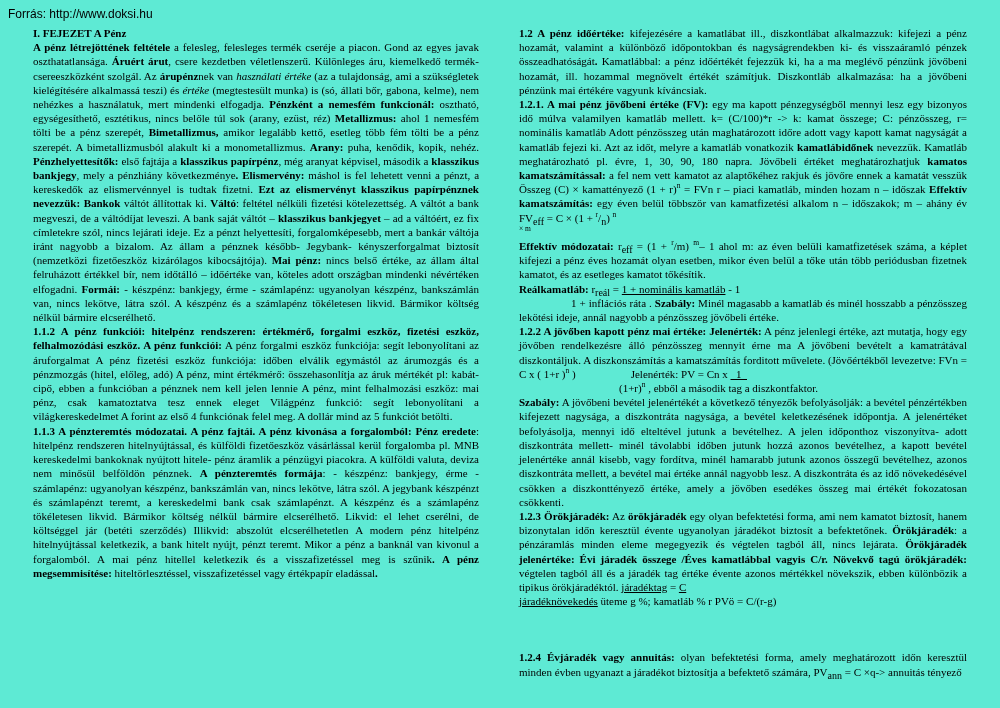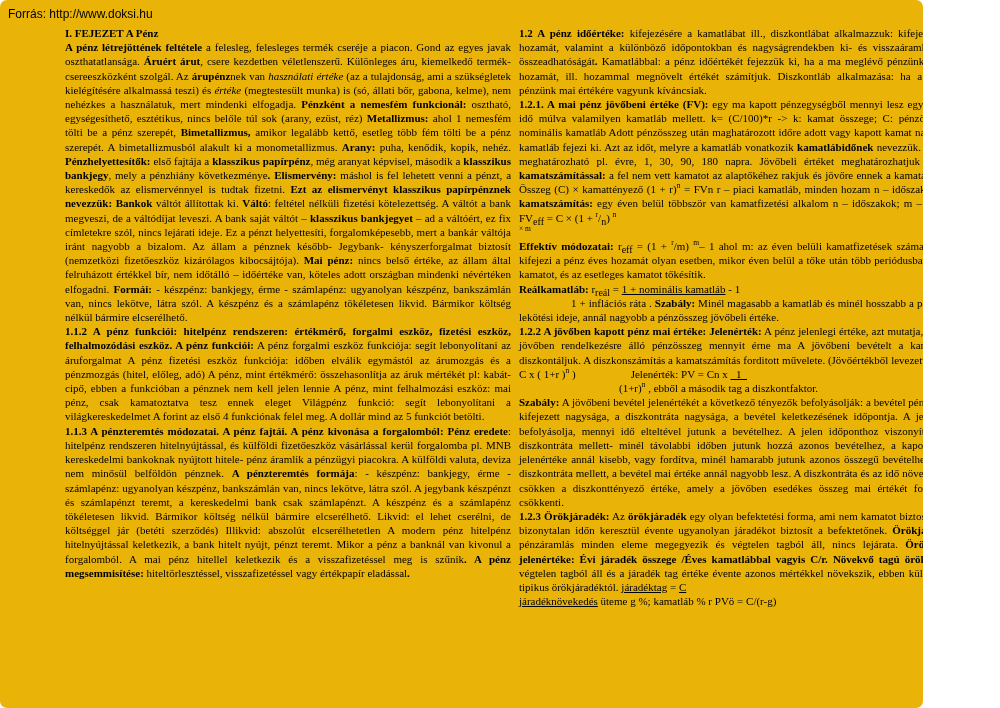--- a/index.html
+++ b/index.html
@@ -1,42 +1,41 @@
 <!DOCTYPE html>
 <html><head>
 <meta charset="utf-8">
 <style>
   html, body { margin: 0; padding: 0; background: #ffffff; }
   .page {
     position: relative;
-    width: 923px;
+    width: 1000px;
     height: 708px;
-    background: #eab308;
+    background: #5eead4;
     overflow: hidden;
     color: #000;
-    border-radius: 7px;
   }
   .src-note {
     position: absolute;
     left: 8px;
     top: 7px;
     font-family: "Liberation Sans", sans-serif;
     font-size: 12px;
     color: #000;
   }
   .col {
     position: absolute;
     top: 26px;
     font-family: "Liberation Serif", serif;
     font-size: 11px;
     line-height: 14.2px;
     text-align: justify;
     color: #000;
   }
-  .col-left  { left: 33px;  width: 446px; margin-left: 32px; }
+  .col-left  { left: 33px;  width: 446px; }
   .col-right { left: 519px; width: 448px; }
   .col p { margin: 0; padding: 0; }
   .col sup { font-size: 7.5px; vertical-align: super; line-height: 0; }
   .col sub { font-size: 10px; vertical-align: sub;   line-height: 0; }
 </style>
 </head>
 <body>
 
 <div class="page">
   <div class="src-note">Forrás: http://www.doksi.hu</div>
@@ -47,14 +46,15 @@
       <p><span style="font-weight: bold;">1.1.3 A pénzteremtés módozatai. A pénz fajtái. A pénz kivonása a forgalomból:  Pénz eredete</span><span>: hitelpénz rendszeren hitelnyújtással, és külföldi fizetőeszköz vásárlással kerül forgalomba pl. MNB kereskedelmi bankoknak nyújtott hitele- pénz áramlik a pénzügyi piacokra. A külföldi valuta, deviza nem minősül belföldön pénznek. </span><span style="font-weight: bold;">A pénzteremtés formája</span><span>: - készpénz: bankjegy, érme - számlapénz: ugyanolyan készpénz, bankszámlán van, nincs lekötve, látra szól. A jegybank készpénzt és számlapénzt teremt, a kereskedelmi bank csak számlapénzt. A készpénz és a számlapénz tökéletesen likvid. Bármikor költség nélkül bármire elcserélhető. Likvid: el lehet cserélni, de költséggel jár (betéti szerződés) Illikvid: abszolút elcserélhetetlen A modern pénz hitelpénz hitelnyújtással keletkezik, a bank hitelt nyújt, pénzt teremt.  Mikor a pénz a banknál van kivonul a forgalomból. A mai pénz hitellel keletkezik és a visszafizetéssel meg is szűnik</span><span style="font-weight: bold;">. A pénz megsemmisítése:</span><span> hiteltörlesztéssel, visszafizetéssel vagy értékpapír eladással</span><span style="font-weight: bold;">.</span></p>
     </div>
   <div class="col col-right">
       <p><span style="font-weight: bold;">1.2 A pénz időértéke:</span><span> kifejezésére a kamatlábat ill., diszkontlábat alkalmazzuk: kifejezi a pénz hozamát, valamint a különböző időpontokban és nagyságrendekben ki- és visszaáramló pénzek összeadhatóságát</span><span style="font-weight: bold;">.</span><span>  Kamatlábbal: a pénz időértékét fejezzük ki, ha a ma meglévő pénzünk jövőbeni hozamát, ill. hozammal megnövelt értékét számítjuk. Diszkontláb alkalmazása: ha a jövőbeni pénzünk mai értékére vagyunk kíváncsiak.</span></p>
       <p><span style="font-weight: bold;">1.2.1. A mai pénz jövőbeni értéke (FV):</span><span> egy ma kapott pénzegységből mennyi lesz egy bizonyos idő múlva valamilyen kamatláb mellett. k= (C/100)*r -&gt; k: kamat összege; C: pénzösszeg, r= nominális kamatláb Adott pénzösszeg után maghatározott időre adott vagy kapott kamat nagyságát a kamatláb fejezi ki. Azt az időt, melyre a kamatláb vonatkozik </span><span style="font-weight: bold;">kamatlábidőnek</span><span> nevezzük. Kamatláb meghatározható pl. évre, 1,  30, 90, 180 napra. Jövőbeli értéket meghatározhatjuk </span><span style="font-weight: bold;">kamatos kamatszámítással:</span><span> a fel nem vett kamatot az alaptőkéhez rakjuk és jövőre ennek a kamatát vesszük Összeg (C) × kamattényező (1 + r)</span><sup>n</sup><span> = FVn   r – piaci kamatláb, minden hozam n – időszak </span><span style="font-weight: bold;">Effektív kamatszámítás:</span><span> egy éven belül többször van kamatfizetési alkalom n – időszakok; m – ahány év  FV</span><sub>eff</sub><span> = C × (1 + </span><sup>r</sup><span>/</span><sub>n</sub><span>) </span><sup>n</sup><br><sup>× m</sup></p>
       <p><span style="font-weight: bold;">Effektív módozatai:</span><span> r</span><sub>eff</sub><span> = (1 + </span><sup>r</sup><span>/m) </span><sup>m</sup><span>– 1 ahol m: az éven belüli kamatfizetések száma, a képlet kifejezi a pénz éves hozamát olyan esetben, mikor éven belül a tőke után több periódusban fizetnek kamatot, és az esetleges kamatot tőkésítik.</span></p>
       <p><span style="font-weight: bold;">Reálkamatláb:</span><span> r</span><sub>reál</sub><span> = </span><span style="text-decoration: underline;">1 + nominális kamatláb</span><span> - 1</span><br><span style="padding-left: 52px;">1 + inflációs ráta</span><span> . </span><span style="font-weight: bold;">Szabály:</span><span> Minél magasabb a kamatláb és minél hosszabb a pénzösszeg lekötési ideje, annál nagyobb a pénzösszeg jövőbeli értéke.</span></p>
       <p><span style="font-weight: bold;">1.2.2 A jövőben kapott pénz mai értéke: Jelenérték:</span><span> A pénz jelenlegi értéke, azt mutatja, hogy egy jövőben rendelkezésre álló pénzösszeg mennyit érne ma A jövőbeni bevételt a kamatrátával diszkontáljuk. A diszkonszámítás a kamatszámítás forditott művelete. (Jövőértékből levezetve: FVn = C x ( 1+r )</span><sup>n</sup><span> )</span><span style="padding-left: 55px;">Jelenérték: PV = Cn  x </span><span style="text-decoration: underline;">&nbsp;&nbsp;1&nbsp;&nbsp;</span><br><span style="padding-left: 100px;">(1+r)</span><sup>n</sup><span> , ebből a második tag a diszkontfaktor.</span></p>
       <p><span style="font-weight: bold;">Szabály:</span><span> A jövőbeni bevétel jelenértékét a következő tényezők befolyásolják: a bevétel pénzértékben kifejezett nagysága, a diszkontráta nagysága, a bevétel keletkezésének időpontja.  A jelenértéket befolyásolja, mennyi idő elteltével jutunk a bevételhez. A jelen időponthoz viszonyítva- adott diszkontráta mellett- minél távolabbi időben jutunk hozzá azonos bevételhez, a kapott bevétel jelenértéke annál kisebb, vagy fordítva, minél hamarabb jutunk azonos összegű bevételhez, azonos diszkontráta mellett, a bevétel mai értéke annál nagyobb lesz.  A diszkontráta és az idő növekedésével csökken a diszkonttényező értéke, amely a jövőben esedékes összeg mai értékét fokozatosan csökkenti.</span></p>
       <p><span style="font-weight: bold;">1.2.3 Örökjáradék:</span><span> Az </span><span style="font-weight: bold;">örökjáradék</span><span> egy olyan befektetési forma, ami nem kamatot biztosít, hanem bizonytalan időn keresztül évente ugyanolyan járadékot biztosít a befektetőnek. </span><span style="font-weight: bold;">Örökjáradék</span><span>: a pénzáramlás minden eleme megegyezik és végtelen tagból áll, nincs lejárata. </span><span style="font-weight: bold;">Örökjáradék jelenértéke: Évi járadék összege /Éves kamatlábbal vagyis C/r. Növekvő tagú örökjáradék:</span><span> végtelen tagból áll és a járadék tag értéke évente azonos mértékkel növekszik, ebben különbözik a tipikus örökjáradéktól.   </span><span style="text-decoration: underline;">járadéktag</span><span> = </span><span style="text-decoration: underline;">C</span><br><span style="text-decoration: underline;">járadéknövekedés</span><span> üteme g %; kamatláb %  r    PVö = C/(r-g)</span></p>
+      <p style="margin-top: 42px;"><span style="font-weight: bold;">1.2.4 Évjáradék vagy annuitás:</span><span> olyan befektetési forma, amely meghatározott időn keresztül minden évben ugyanazt a járadékot biztosítja a befektető számára, PV</span><sub>ann</sub><span> = C ×q-&gt; annuitás tényező</span></p>
     </div>
 </div>
 
 </body></html>

